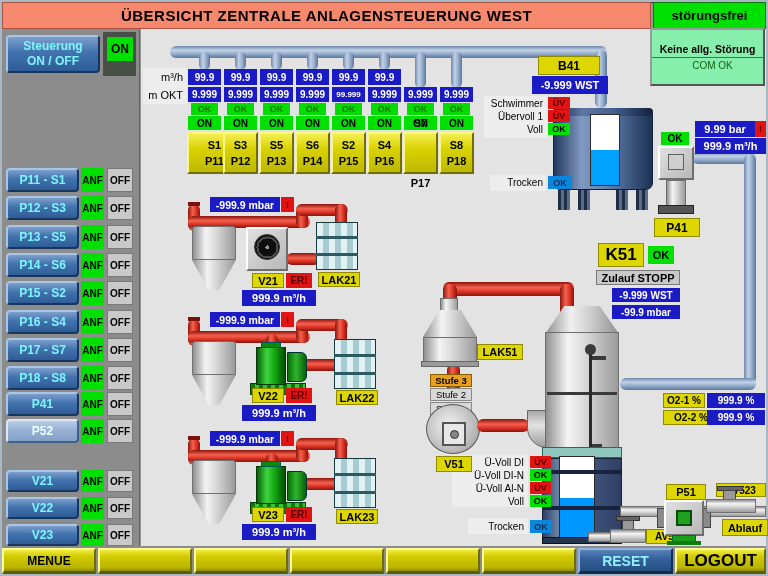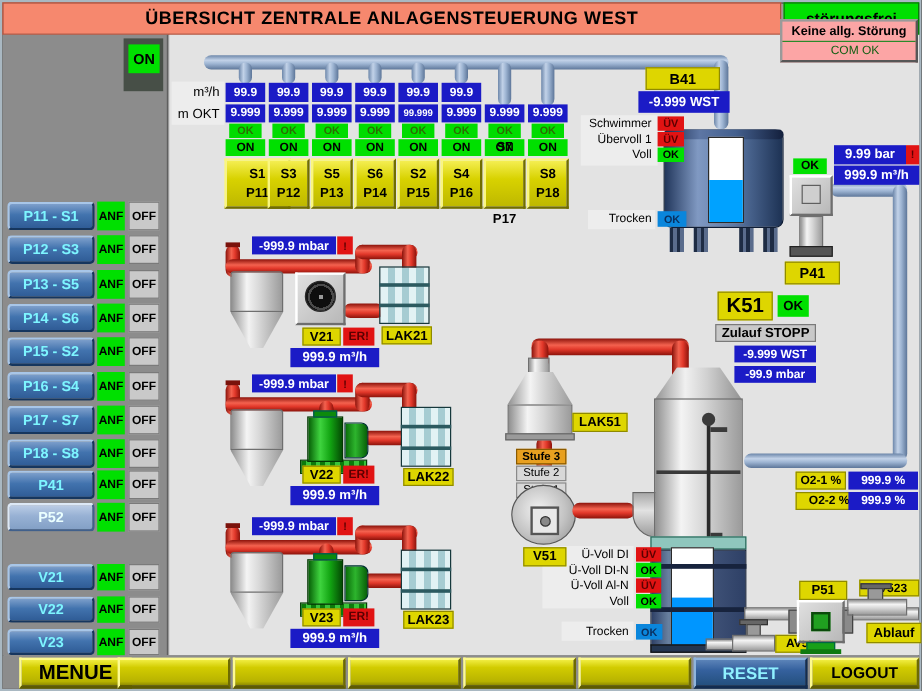--- a/index.html
+++ b/index.html
@@ -53,20 +53,24 @@
   <div class="box" style="left:2px;top:2px;width:649px;height:27px;background:#f6886e;border:1px solid #aa5340;">
     <span class="lbl" style="font-size:15px;letter-spacing:0.5px;">ÜBERSICHT ZENTRALE ANLAGENSTEUERUNG WEST</span>
   </div>
   <div class="box gn" style="left:653px;top:2px;width:113px;height:27px;border:1px solid #0a7a0a;font-size:13px;">störungsfrei</div>
 
   <div class="box" style="left:2px;top:29px;width:138px;height:517px;background:#8c8c8c;border-right:1px solid #5f5f5f;"></div>
   <div class="box" style="left:141px;top:29px;width:625px;height:517px;background:#e3e3e3;"></div>
   <div class="box" style="left:2px;top:546px;width:764px;height:28px;background:#8c8c8c;"></div>
 
   <div class="box" style="left:103px;top:32px;width:33px;height:44px;background:#474f47;"></div>
+  <div class="box col nav" style="left:6px;top:35px;width:94px;height:38px;font-size:12px;line-height:1.25;">
+    <span>Steuerung</span>
+    <span>ON / OFF</span>
+  </div>
   <div class="box gn" style="left:107px;top:37px;width:26px;height:24px;font-size:12px;">ON</div>
 
   <div class="box nav" style="left:6px;top:168px;width:73px;height:24px;font-size:12px;">P11 - S1</div>
   <div class="box gn" style="left:81px;top:168px;width:23px;height:24px;font-size:10px;">ANF</div>
   <div class="box gy" style="left:107px;top:168px;width:26px;height:24px;font-size:10px;">OFF</div>
 
   <div class="box nav" style="left:6px;top:196px;width:73px;height:24px;font-size:12px;">P12 - S3</div>
   <div class="box gn" style="left:81px;top:196px;width:23px;height:24px;font-size:10px;">ANF</div>
   <div class="box gy" style="left:107px;top:196px;width:26px;height:24px;font-size:10px;">OFF</div>
 
@@ -192,21 +196,21 @@
   </div>
 
   <div class="box bl" style="left:440px;top:87px;width:33px;height:15px;font-size:10px;">9.999</div>
   <div class="box gnd" style="left:443px;top:103px;width:27px;height:12px;font-size:9px;">OK</div>
   <div class="box gn" style="left:440px;top:116px;width:33px;height:14px;font-size:10px;">ON</div>
   <div class="box col yb" style="left:439px;top:132px;width:35px;height:42px;font-size:11px;line-height:1.5;">
     <span>S8</span>
       <span>P18</span>
   </div>
 
-  <div class="box col" style="left:650px;top:16px;width:115px;height:36px;background:#fca5a5;border:2px solid #565656;border-top-color:#9a9a9a;border-left-color:#9a9a9a;">
+  <div class="box col" style="left:650px;top:28px;width:115px;height:58px;background:#86efac;border:2px solid #565656;border-top-color:#9a9a9a;border-left-color:#9a9a9a;">
     <div class="box lbl" style="position:relative;width:111px;height:17px;font-size:10.5px;border-bottom:1px solid #2a8a2a;">Keine allg. Störung</div>
     <div class="box" style="position:relative;width:111px;height:15px;font-size:10px;color:#156015;padding-left:10px;">COM OK</div>
   </div>
 
   <div class="box strip" style="left:484px;top:96px;width:64px;height:42px;"></div>
   <div class="box tankblue" style="left:553px;top:108px;width:100px;height:82px;"></div>
   <div class="box" style="left:553px;top:108px;width:100px;height:8px;background:linear-gradient(90deg,#17284a,#5d76a4 30%,#44608e 60%,#131f3c);border-radius:6px;"></div>
   <div class="box tube" style="left:590px;top:114px;width:30px;height:72px;"></div>
   <div class="box fill" style="left:591px;top:150px;width:28px;height:35px;"></div>
   <div class="box leg" style="left:558px;top:190px;width:12px;height:20px;"></div>
@@ -380,22 +384,22 @@
   <div class="box" style="left:676px;top:510px;width:16px;height:16px;background:#20a020;border:2px solid #0a4a0a;"></div>
   <div class="box" style="left:672px;top:535px;width:24px;height:8px;background:#18a018;border:1px solid #064;"></div>
   <div class="box" style="left:667px;top:541px;width:34px;height:4px;background:#0f7a0f;"></div>
 
   <div class="box y" style="left:716px;top:483px;width:50px;height:14px;font-size:10px;">AV523</div>
   <div class="box" style="left:717px;top:486px;width:26px;height:5px;background:#666;border:1px solid #333;"></div>
   <div class="box" style="left:723px;top:490px;width:13px;height:11px;background:#999;border:1px solid #444;"></div>
   <div class="box sh" style="left:706px;top:499px;width:50px;height:14px;"></div>
   <div class="box y" style="left:722px;top:519px;width:46px;height:17px;font-size:11px;">Ablauf</div>
 
-  <div class="box barbtn" style="left:16px;top:548px;width:94px;height:26px;font-size:17px;">MENUE</div>
+  <div class="box barbtn" style="left:2px;top:548px;width:94px;height:26px;font-size:12px;">MENUE</div>
   <div class="box barbtn" style="left:98px;top:548px;width:94px;height:26px;"></div>
   <div class="box barbtn" style="left:194px;top:548px;width:94px;height:26px;"></div>
   <div class="box barbtn" style="left:290px;top:548px;width:94px;height:26px;"></div>
   <div class="box barbtn" style="left:386px;top:548px;width:94px;height:26px;"></div>
   <div class="box barbtn" style="left:482px;top:548px;width:94px;height:26px;"></div>
   <div class="box barreset" style="left:578px;top:548px;width:95px;height:26px;font-size:14px;">RESET</div>
-  <div class="box barbtn" style="left:675px;top:548px;width:91px;height:26px;font-size:13px;">LOGOUT</div>
+  <div class="box barbtn" style="left:675px;top:548px;width:91px;height:26px;font-size:17px;">LOGOUT</div>
 
 </div>
 
 </body></html>

